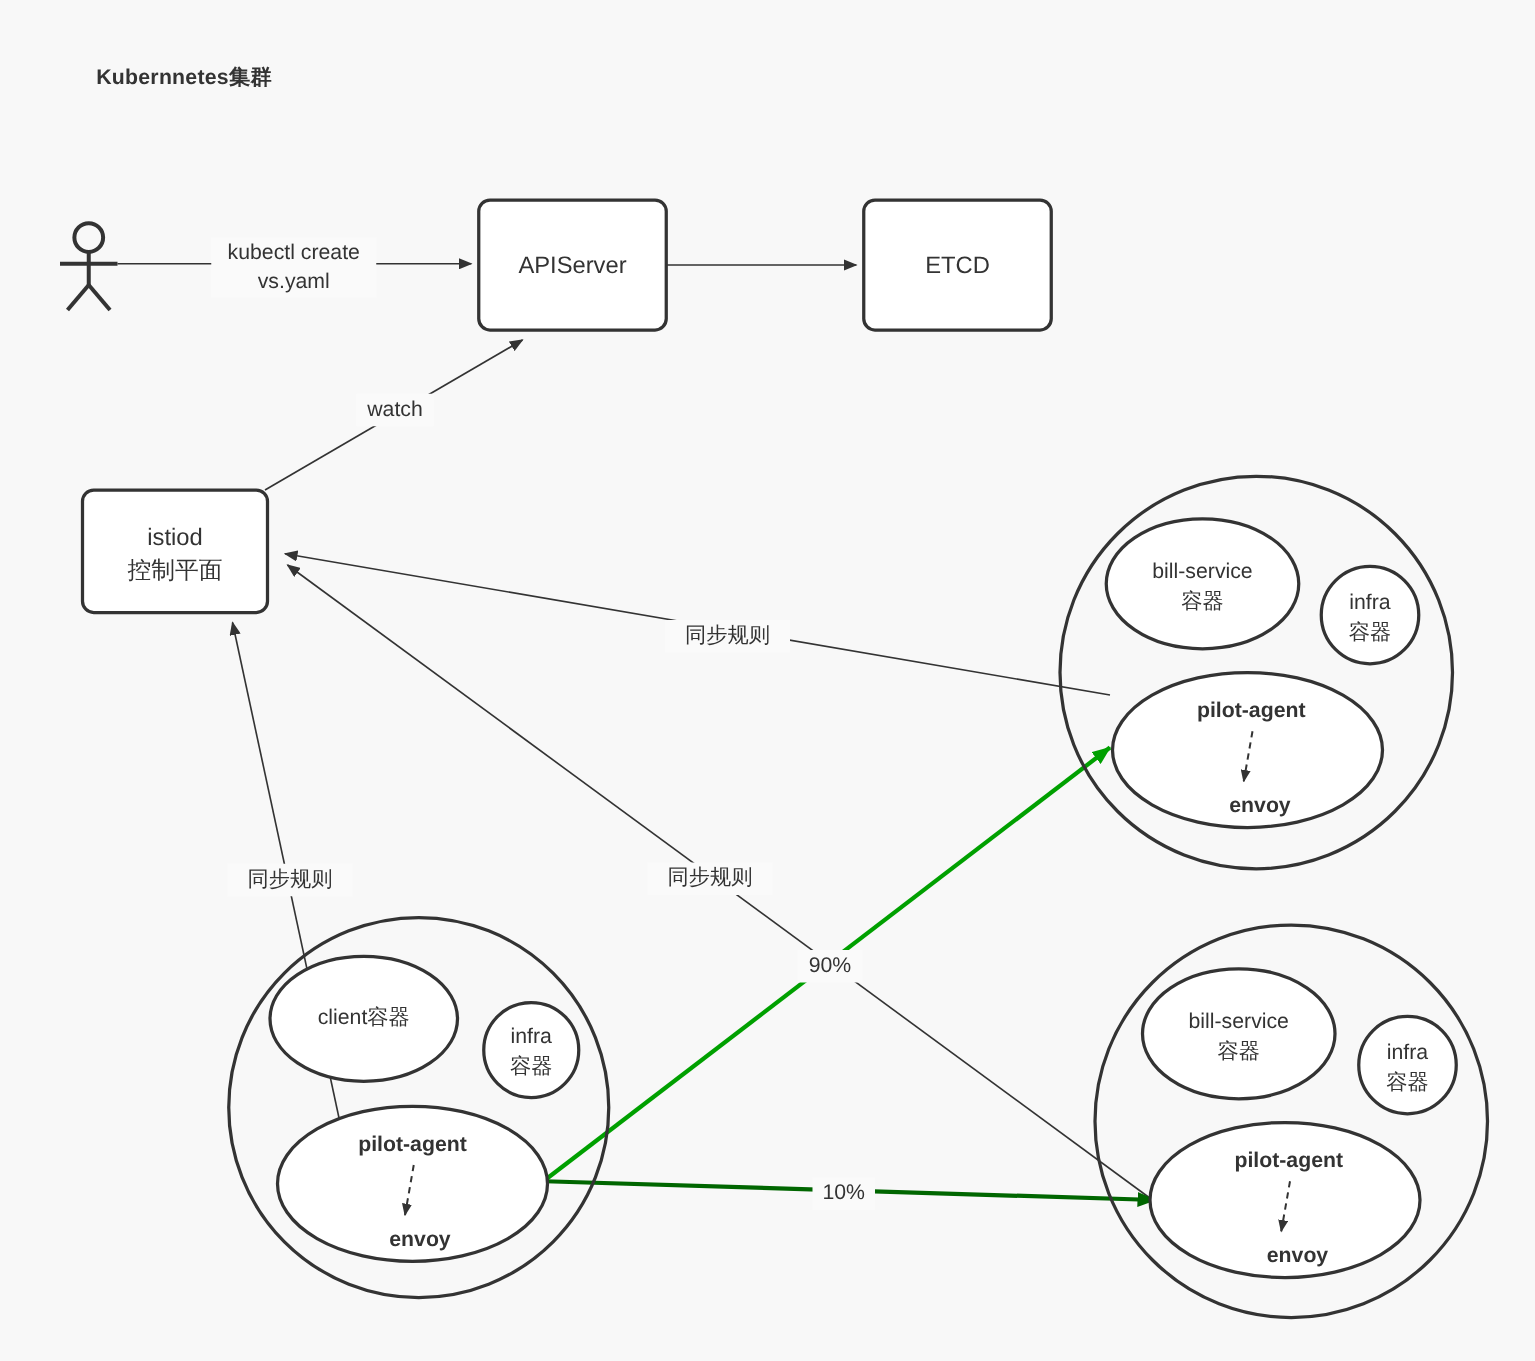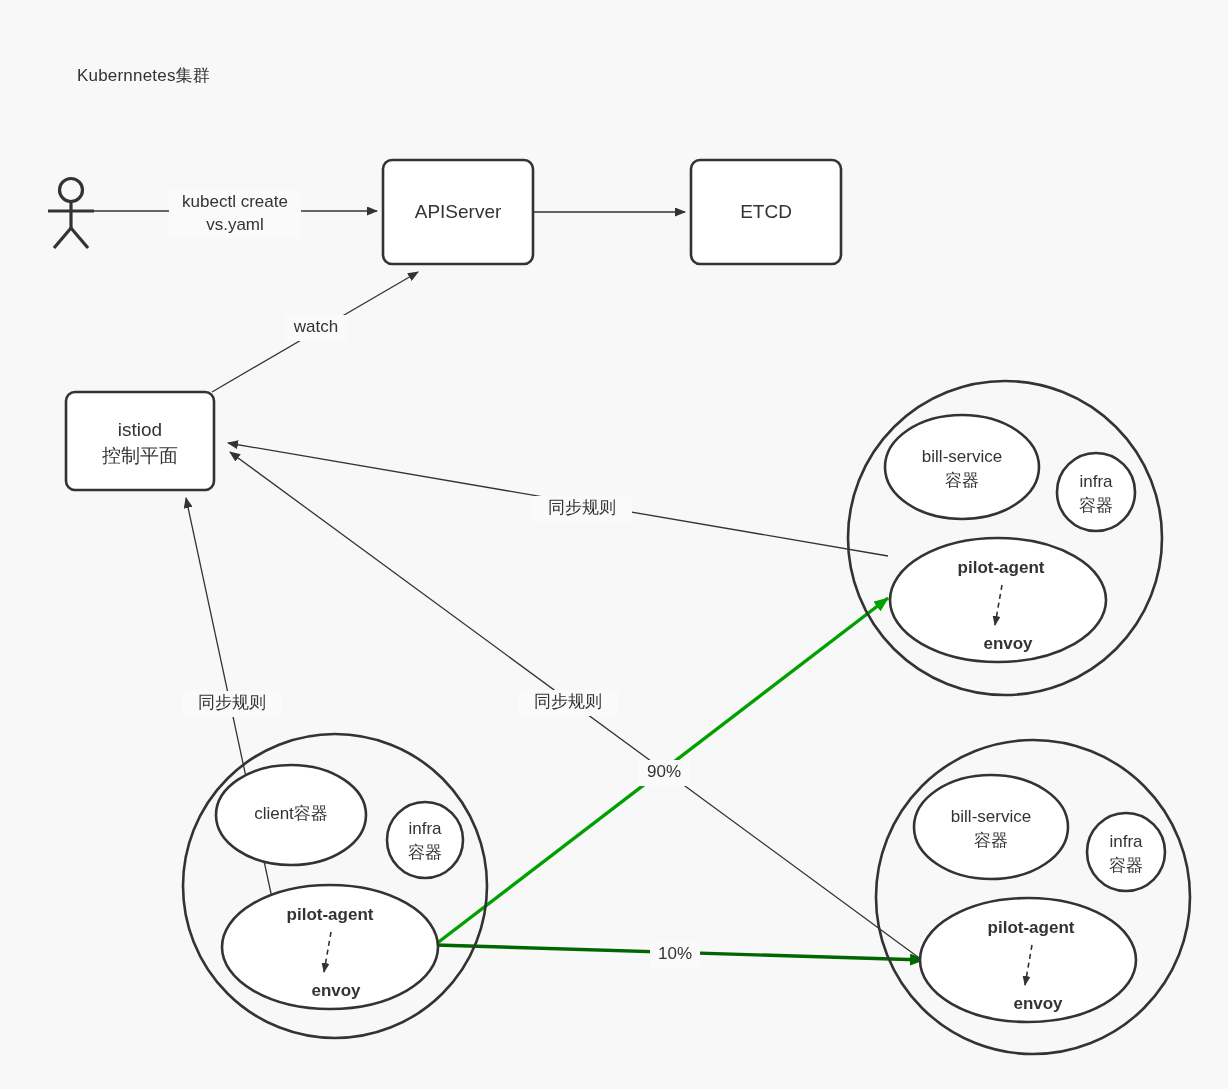--- a/index.html
+++ b/index.html
@@ -24,23 +24,23 @@
   #diagram-svg {
     position: absolute;
     top: 0;
     left: 0;
     width: 1228px;
     height: 1089px;
   }
   .page-title {
     position: absolute;
     left: 77px;
-    top: 64px;
-    font-size: 17px;
-    font-weight: normal;
+    top: 50px;
+    font-size: 17px;
+    font-weight: bold;
     color: #333333;
     letter-spacing: 0.2px;
     white-space: nowrap;
   }
   text {
     font-family: "Liberation Sans", "DejaVu Sans", sans-serif;
     fill: #333333;
   }
   .node-label {
     font-size: 19px;

